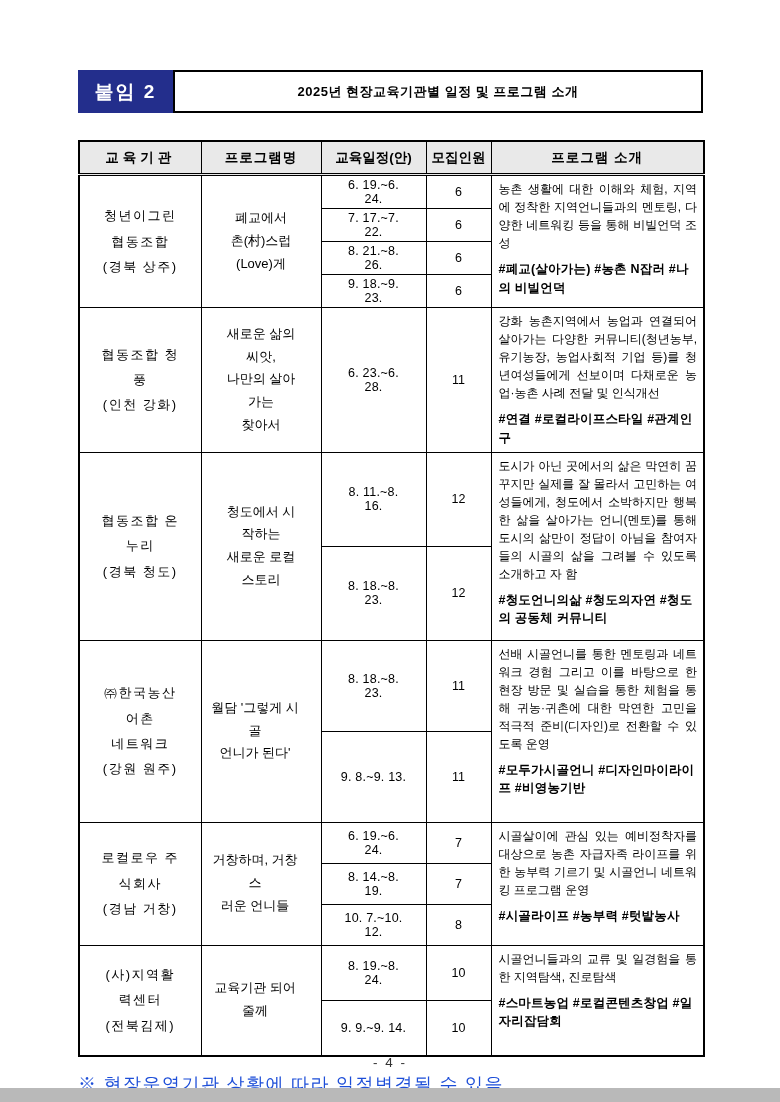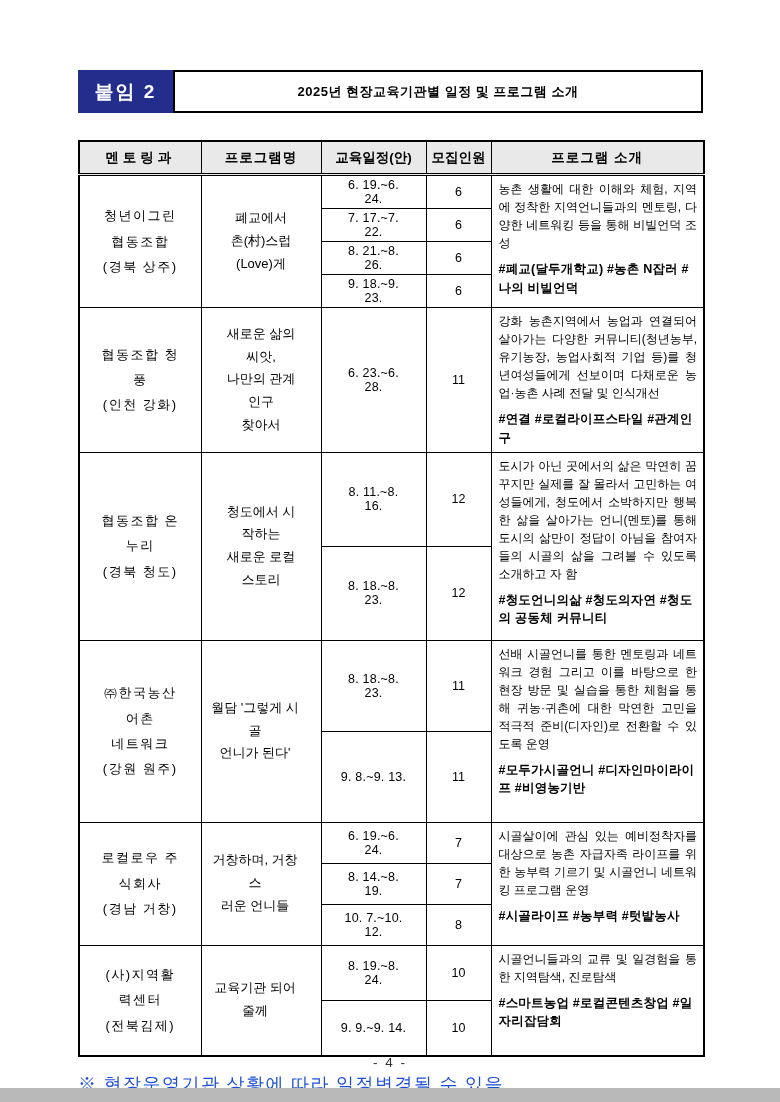--- a/index.html
+++ b/index.html
@@ -110,60 +110,60 @@
     <table class="program-table">
       <colgroup>
         <col style="width:122px">
           <col style="width:120px">
           <col style="width:105px">
         <col style="width:65px">
           <col style="width:213px">
       </colgroup>
       <thead>
         <tr>
-          <th>멘토링과</th>
+          <th>교육기관</th>
           <th>프로그램명</th>
           <th>교육일정(안)</th>
           <th>모집인원</th>
           <th>프로그램 소개</th>
         </tr>
       </thead>
       <tbody>
 
         <tr>
           <td class="org" rowspan="4">청년이그린
 협동조합
 (경북 상주)</td>
           <td class="prog" rowspan="4">폐교에서
 촌(村)스럽(Love)게</td>
           <td class="date h25">6. 19.~6. 24.</td>
           <td class="num">6</td>
           <td class="desc" rowspan="4">
             <div class="desc-text">농촌 생활에 대한 이해와 체험, 지역에 정착한 지역언니들과의 멘토링, 다양한 네트워킹 등을 통해 비빌언덕 조성</div>
-            <div class="tags">#폐교(달두개학교) #농촌 N잡러 #나의 비빌언덕</div>
+            <div class="tags">#폐교(살아가는) #농촌 N잡러 #나의 비빌언덕</div>
           </td>
         </tr>
         <tr>
           <td class="date h25">7. 17.~7. 22.</td>
           <td class="num">6</td>
         </tr>
         <tr>
           <td class="date h25">8. 21.~8. 26.</td>
           <td class="num">6</td>
         </tr>
         <tr>
           <td class="date h25">9. 18.~9. 23.</td>
           <td class="num">6</td>
         </tr>
 
         <tr>
           <td class="org">협동조합 청풍
 (인천 강화)</td>
           <td class="prog">새로운 삶의 씨앗,
-나만의 관계인구
+나만의 살아가는
 찾아서</td>
           <td class="date h120">6. 23.~6. 28.</td>
           <td class="num">11</td>
           <td class="desc">
             <div class="desc-text">강화 농촌지역에서 농업과 연결되어 살아가는 다양한 커뮤니티(청년농부, 유기농장, 농업사회적 기업 등)를 청년여성들에게 선보이며 다채로운 농업·농촌 사례 전달 및 인식개선</div>
             <div class="tags">#연결 #로컬라이프스타일 #관계인구</div>
           </td>
         </tr>
 
         <tr>

